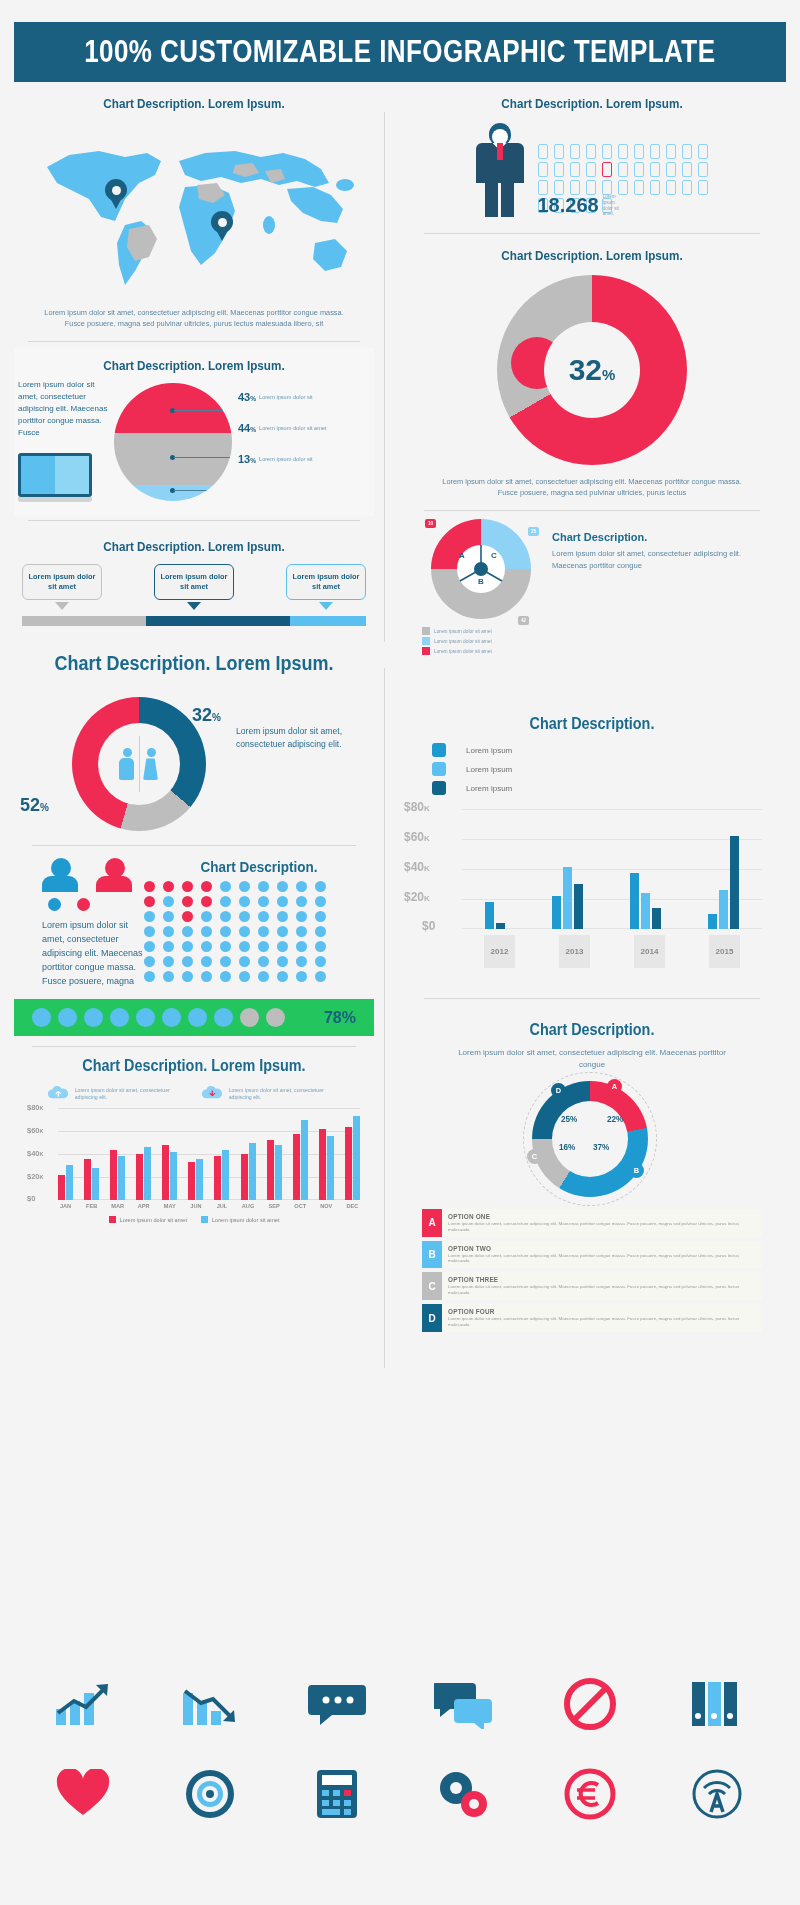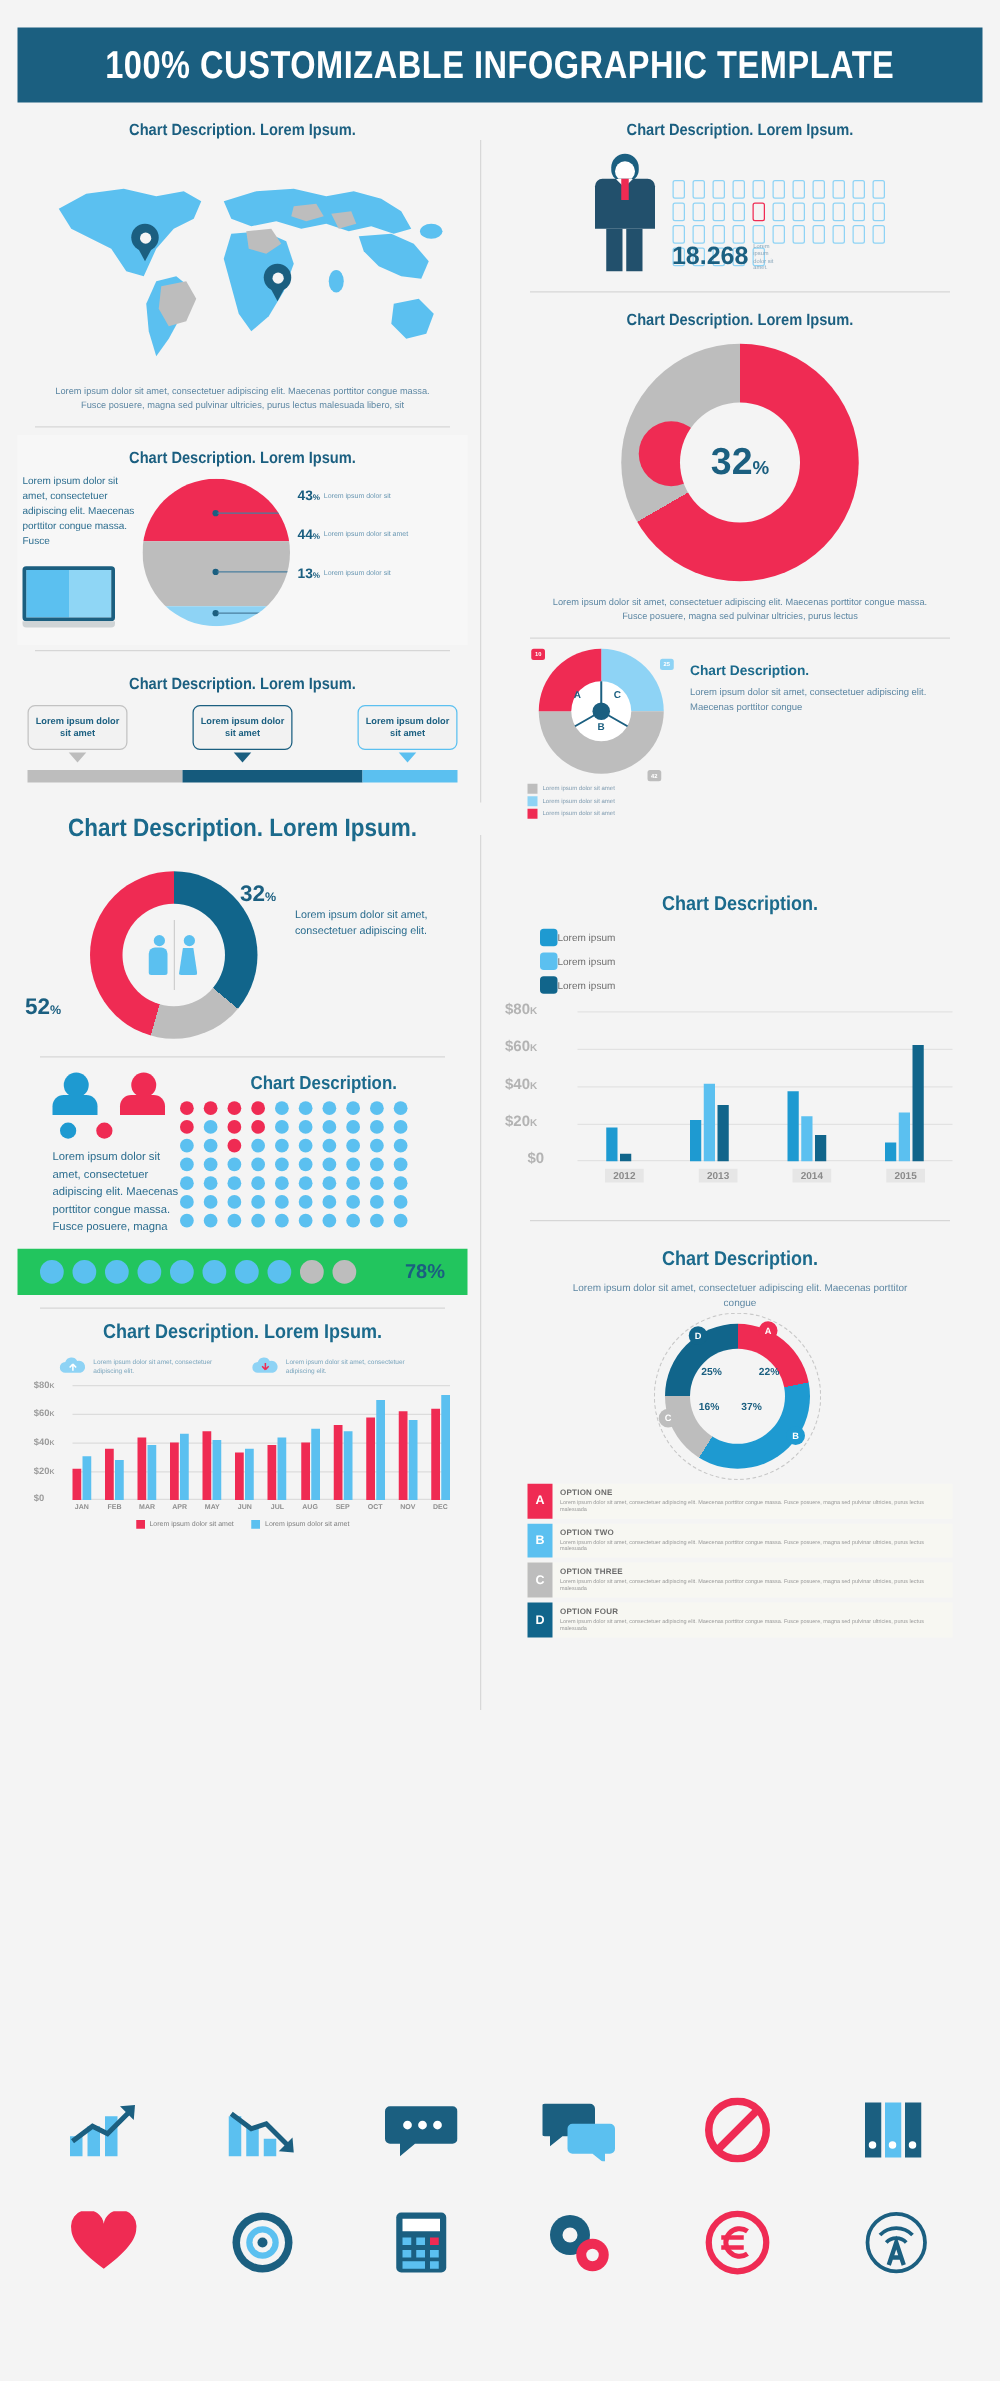--- a/index.html
+++ b/index.html
@@ -160,32 +160,32 @@
   .gear-legend { margin-top: 6px; }
   .gear-legend .gli { display: flex; align-items: center; gap: 4px; margin-bottom: 2px; }
   .gear-legend .gli i { width: 8px; height: 8px; display: block; }
   .gear-legend .gli span { font-size: 4.8px; color: #7f9bb0; }
   .gear-text { flex: 1; padding-top: 14px; }
   .gear-text h4 { color: #1b6a8c; font-weight: bold; font-size: 11px; margin-bottom: 5px; }
   .gear-text p { color: #5d87a3; font-size: 7.6px; line-height: 1.5; }
 
   
   .yc-legend { padding-left: 34px; margin-top: 10px; }
-  .yc-legend .li { display: flex; align-items: center; gap: 0; margin-bottom: 5px; }
+  .yc-legend .li { display: flex; align-items: center; gap: 20px; margin-bottom: 5px; }
   .yc-legend .li i { width: 14px; height: 14px; border-radius: 3px; display: block; }
   .yc-legend .li span { font-size: 8px; color: #6f6f6f; }
   .yc-plot { position: relative; height: 120px; margin: 14px 24px 0 64px; }
   .yc-ylab { position: absolute; font-size: 12px; color: #b3b3b3; font-weight: bold; }
   .yc-ylab small { font-size: 8px; }
   .yc-grid { position: absolute; left: 0; right: 0; height: 1px; background: #e2e2e2; }
   .yc-groups { position: absolute; left: 0; right: 0; bottom: 0; height: 120px; display: flex; justify-content: space-around; align-items: flex-end; }
   .yc-g { display: flex; align-items: flex-end; gap: 2px; }
   .yc-g span { width: 9px; display: block; }
   .yc-xaxis { display: flex; justify-content: space-around; margin: 0 24px 0 64px; }
-  .yc-xaxis span { background: #e6e6e6; color: #8a8a8a; font-size: 8px; font-weight: bold; padding: 1px 7px; }
+  .yc-xaxis span { background: #e6e6e6; color: #8a8a8a; font-size: 8px; font-weight: bold; padding: 12px 7px; }
 
   
   .rd-wrap { position: relative; width: 170px; height: 116px; margin: 10px auto 0; }
   .rd-ring { position: absolute; left: 25px; top: 0; width: 116px; height: 116px; border-radius: 50%; }
   .rd-inner { position: absolute; left: 45px; top: 20px; width: 76px; height: 76px; border-radius: 50%; background: #f4f4f4; }
   .rd-dash { position: absolute; left: 16px; top: -9px; width: 134px; height: 134px; border-radius: 50%; border: 1px dashed #c9c9c9; }
   .rd-tag { position: absolute; width: 15px; height: 15px; border-radius: 50%; color: #fff; font-size: 7.4px;
             font-weight: bold; display: flex; align-items: center; justify-content: center; }
   .rd-pct { position: absolute; color: #fff; font-weight: bold; font-size: 8.2px; }
   .rd-pct.dk { color: #1b5f80; }

